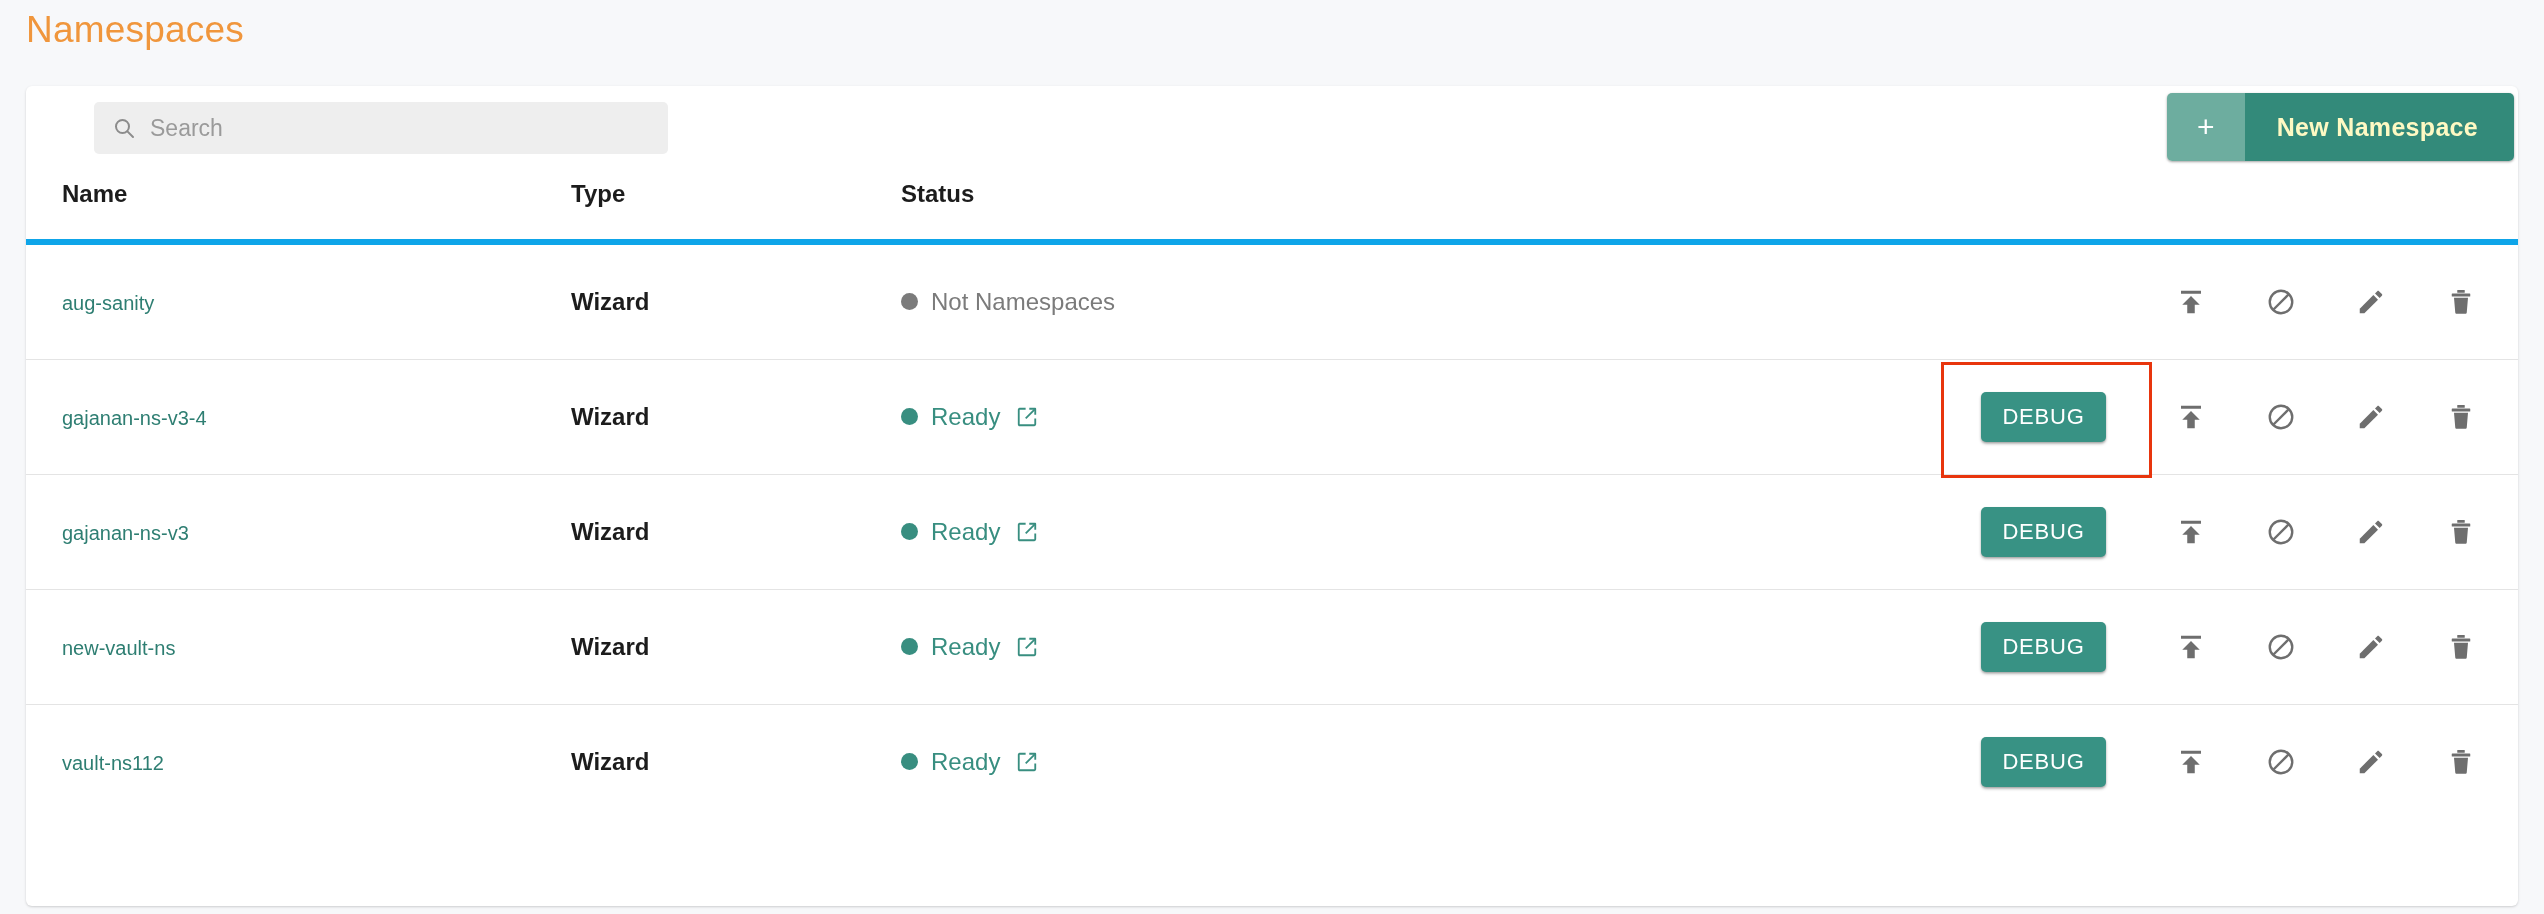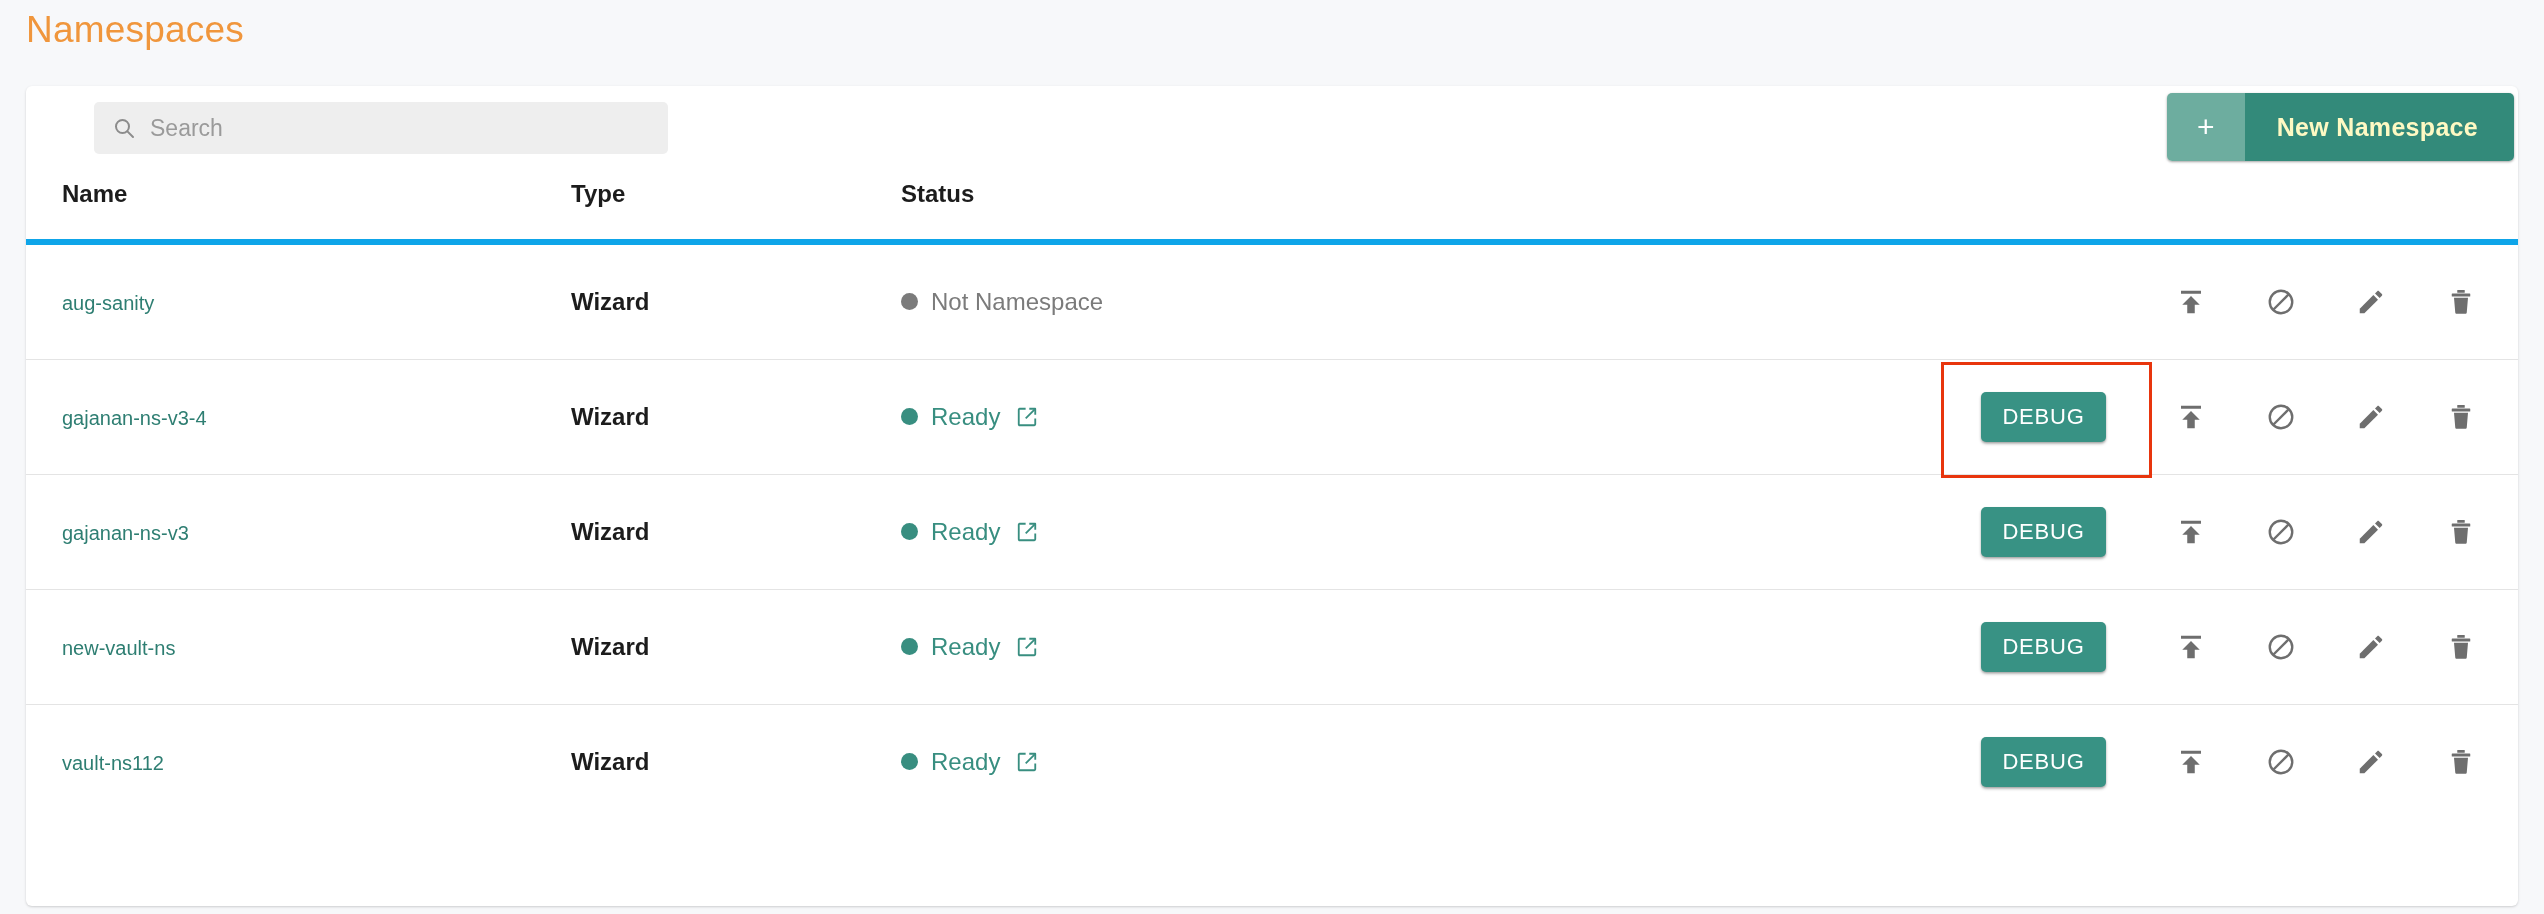--- a/index.html
+++ b/index.html
@@ -265,21 +265,21 @@
       <tbody>
 
         <tr>
           <td class="col-name">
             <a class="ns-link" href="#">aug-sanity</a>
           </td>
           <td class="col-type">Wizard</td>
           <td class="col-status">
             <span class="status status-notpub">
               <span class="dot"></span>
-              <span>Not Namespace</span>
+              <span>Not Namespaces</span>
             </span>
           </td>
           <td class="col-act">
             <div class="actions">
               <div class="debug-slot"></div>
               <button class="icon-btn">
                 <span>
                   <svg viewBox="0 0 24 24" fill="#6e6e6e">
                     <rect x="4" y="3" width="16" height="2.4"></rect>
                     <path d="M12 7.2 L19 14.2 L15 14.2 L15 21 L9 21 L9 14.2 L5 14.2 Z"></path>

